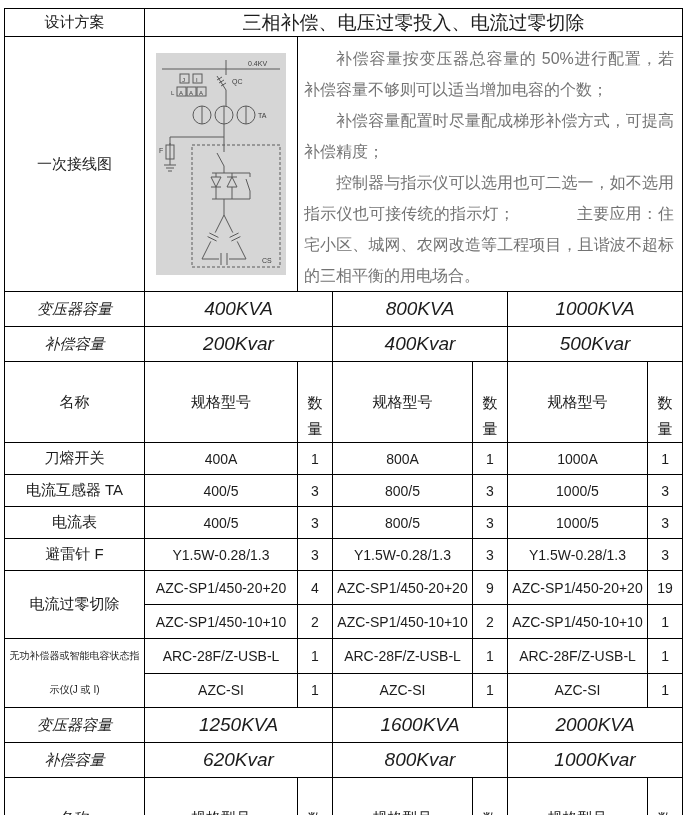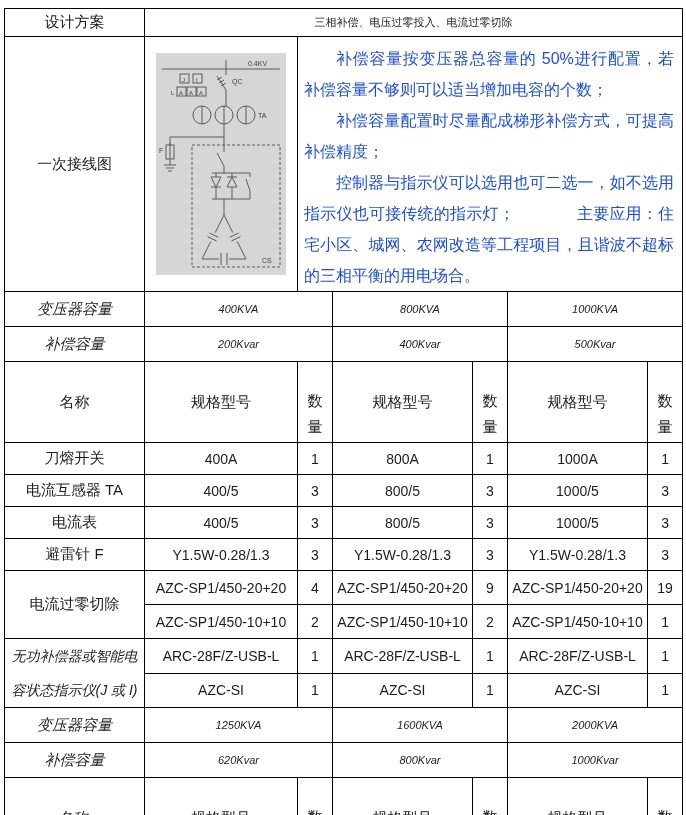--- a/index.html
+++ b/index.html
@@ -10,41 +10,41 @@
   }
   .spec-table{
     position:absolute;left:4px;top:8px;width:678px;
     border-collapse:collapse;table-layout:fixed;
   }
   .spec-table td{
     border:1px solid #000;text-align:center;vertical-align:middle;
     padding:0;overflow:hidden;font-size:14px;
   }
   td.lbl{font-size:15px;}
-  td.big{font-size:11px;}
+  td.big{font-size:19px;}
   tr.r-design{height:28px;margin-left:17px;}
   tr.r-diagram{height:228px;}
   tr.r-cap{height:35px;font-style:italic;}
-  tr.r-head{height:60px;font-family:Liberation Mono, monospace;}
+  tr.r-head{height:60px;}
   tr.r-data{height:32px;padding-left:16px;}
   tr.r-data2{height:34px;}
-  td.wrap-lbl{font-size:14px;padding:0 4px;line-height:34px;font-style:italic;}
+  td.wrap-lbl{font-size:10px;padding:0 4px;line-height:34px;}
   .vtext{display:inline-block;width:1.1em;word-break:break-all;line-height:26px;font-size:15px;margin-top:28px;}
   
   td.diagram-cell{vertical-align:middle;}
   .panel{
     width:130px;height:222px;background:#d6d6d6;margin:0 auto;position:relative;
   }
   .panel svg{display:block;}
   .panel text{font-family:"Liberation Sans","DejaVu Sans",sans-serif;fill:#3c3c3c;}
   
   td.notes-cell{text-align:left;vertical-align:top;padding:6px 8px 0 6px;}
   .notes-cell p{
     margin:0;font-size:16px;line-height:31px;text-align:justify;
-    text-indent:2em;color:#1d4ed8;
+    text-indent:2em;color:#737373;
   }
   .gap-spacer{display:inline-block;width:62px;}
 </style>
 </head>
 <body>
 
 <table class="spec-table">
   <colgroup>
     <col style="width:140px">
       <col style="width:153px">

